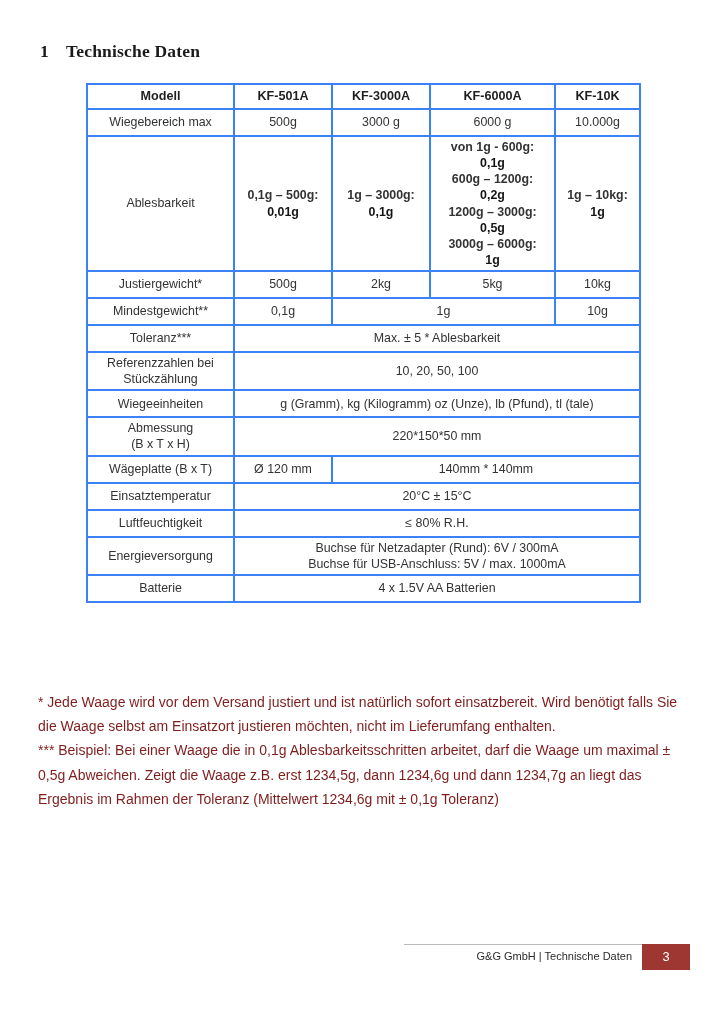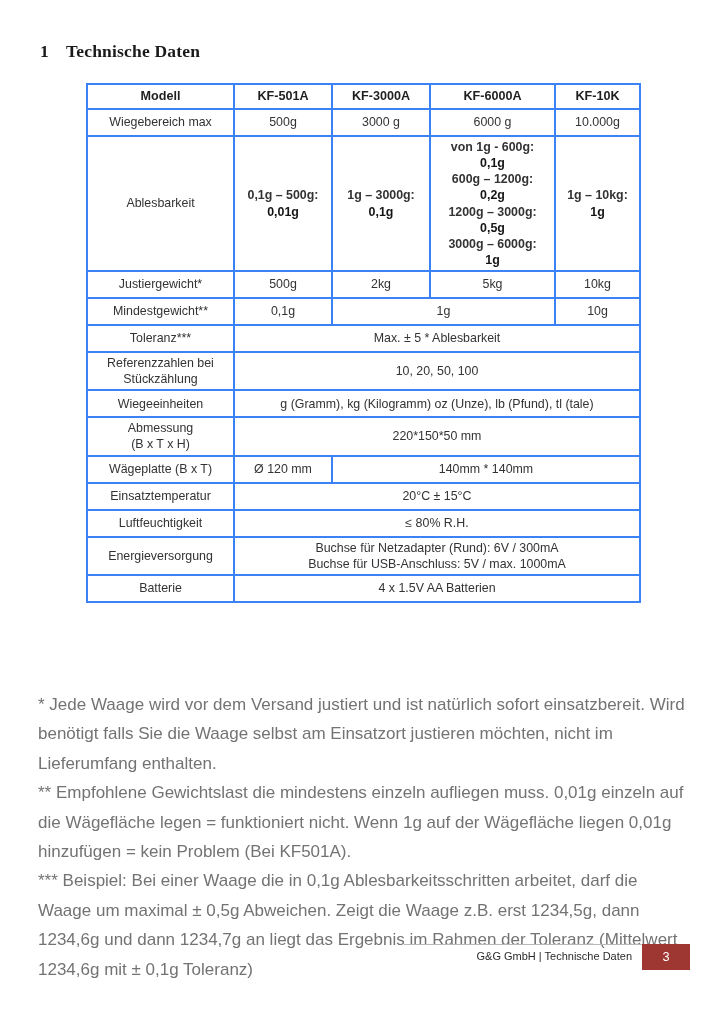--- a/index.html
+++ b/index.html
@@ -79,23 +79,23 @@
 
   .two-line { line-height: 1.42; }
   .two-line span { display: block; }
 
   
   .notes {
     position: absolute;
     left: 38px;
     top: 690px;
     width: 656px;
-    font-size: 17px;
+    font-size: 14px;
     line-height: 1.73;
-    color: #737373;
+    color: #7f1d1d;
     text-align: left;
   }
   .notes p { margin: 0; }
 
   
   .footer {
     position: absolute;
     left: 404px;
     top: 944px;
     width: 286px;
@@ -261,21 +261,20 @@
       <tr class="row-std">
         <td>Batterie</td>
         <td colspan="4">4 x 1.5V AA Batterien</td>
       </tr>
 
     </tbody>
   </table>
 
   <div class="notes">
     <p>* Jede Waage wird vor dem Versand justiert und ist natürlich sofort einsatzbereit. Wird benötigt falls Sie die Waage selbst am Einsatzort justieren möchten, nicht im Lieferumfang enthalten.</p>
-    <p>** Empfohlene Gewichtslast die mindestens einzeln aufliegen muss. 0,01g einzeln auf die Wägefläche legen = funktioniert nicht. Wenn 1g auf der Wägefläche liegen 0,01g hinzufügen  = kein Problem (Bei KF501A).</p>
     <p>*** Beispiel: Bei einer Waage die in 0,1g Ablesbarkeitsschritten arbeitet, darf die Waage um maximal ± 0,5g Abweichen. Zeigt die Waage z.B. erst 1234,5g, dann 1234,6g und dann 1234,7g an liegt das Ergebnis im Rahmen der Toleranz (Mittelwert 1234,6g mit ± 0,1g Toleranz)</p>
   </div>
 
   <div class="footer">
     <div class="footer-rule"></div>
     <div class="footer-text">G&amp;G GmbH | Technische Daten</div>
     <div class="page-badge" style="background: rgb(158, 54, 50);">3</div>
   </div>
 
 </div>

